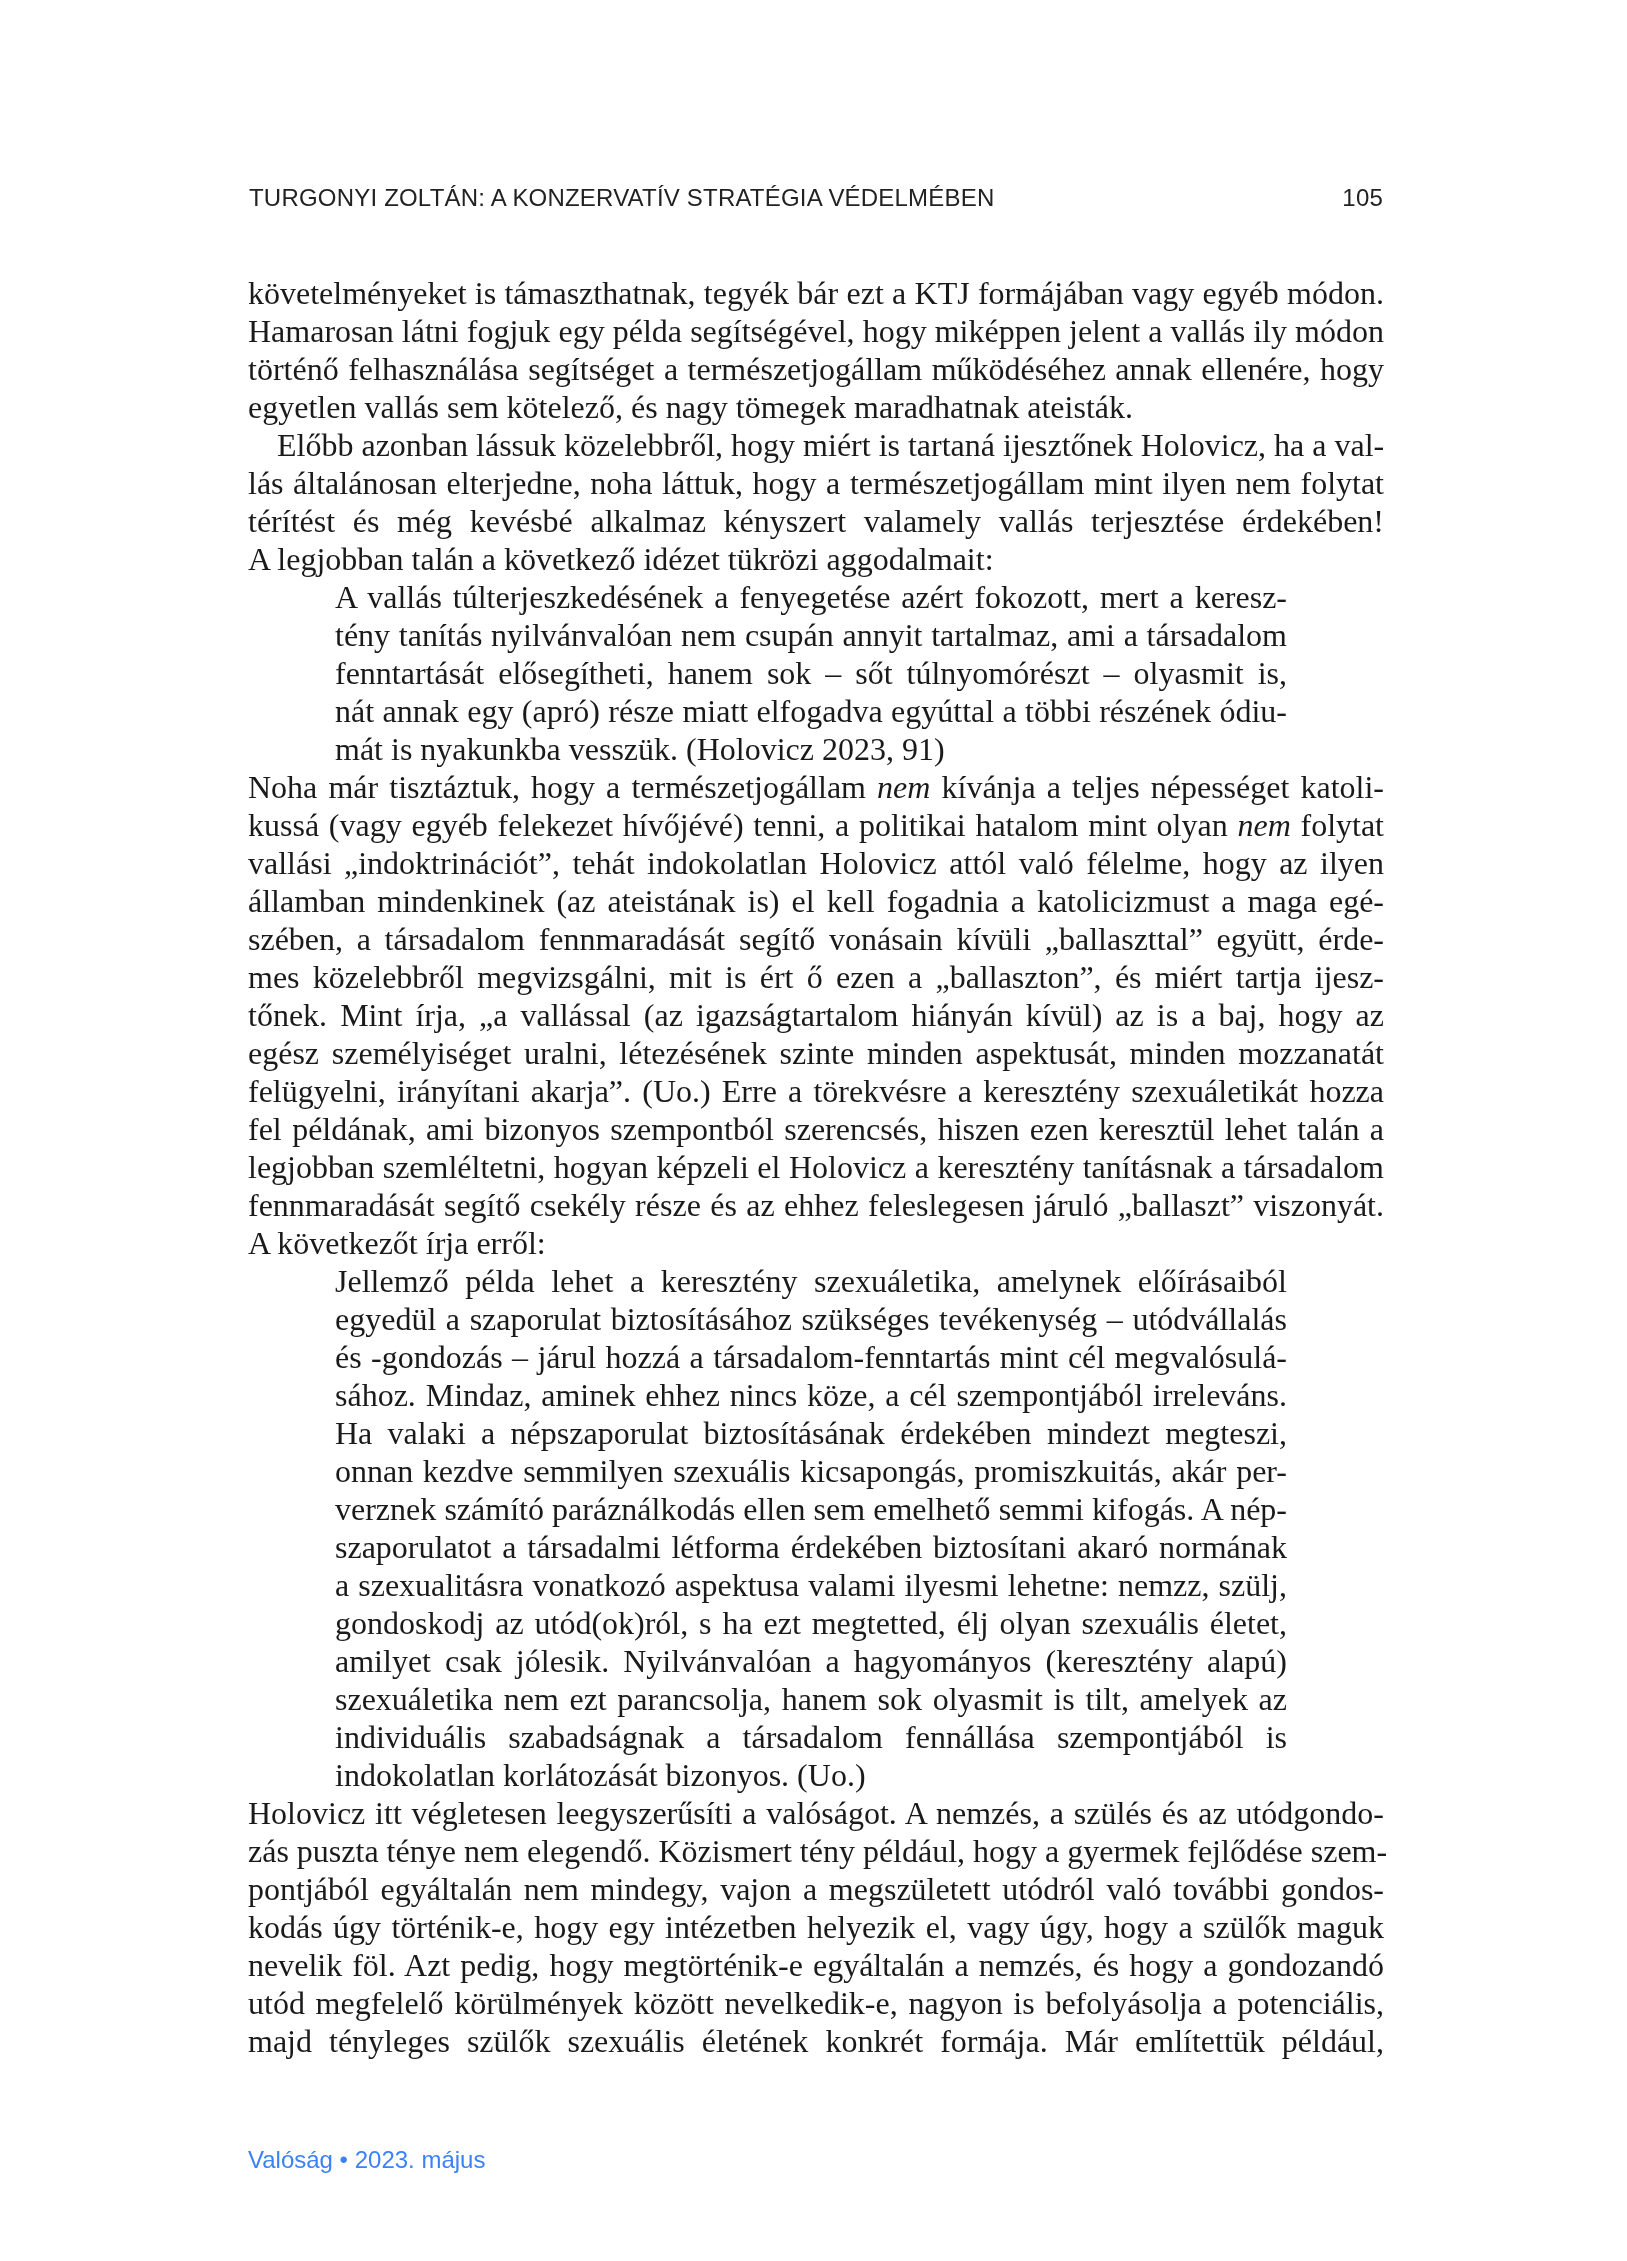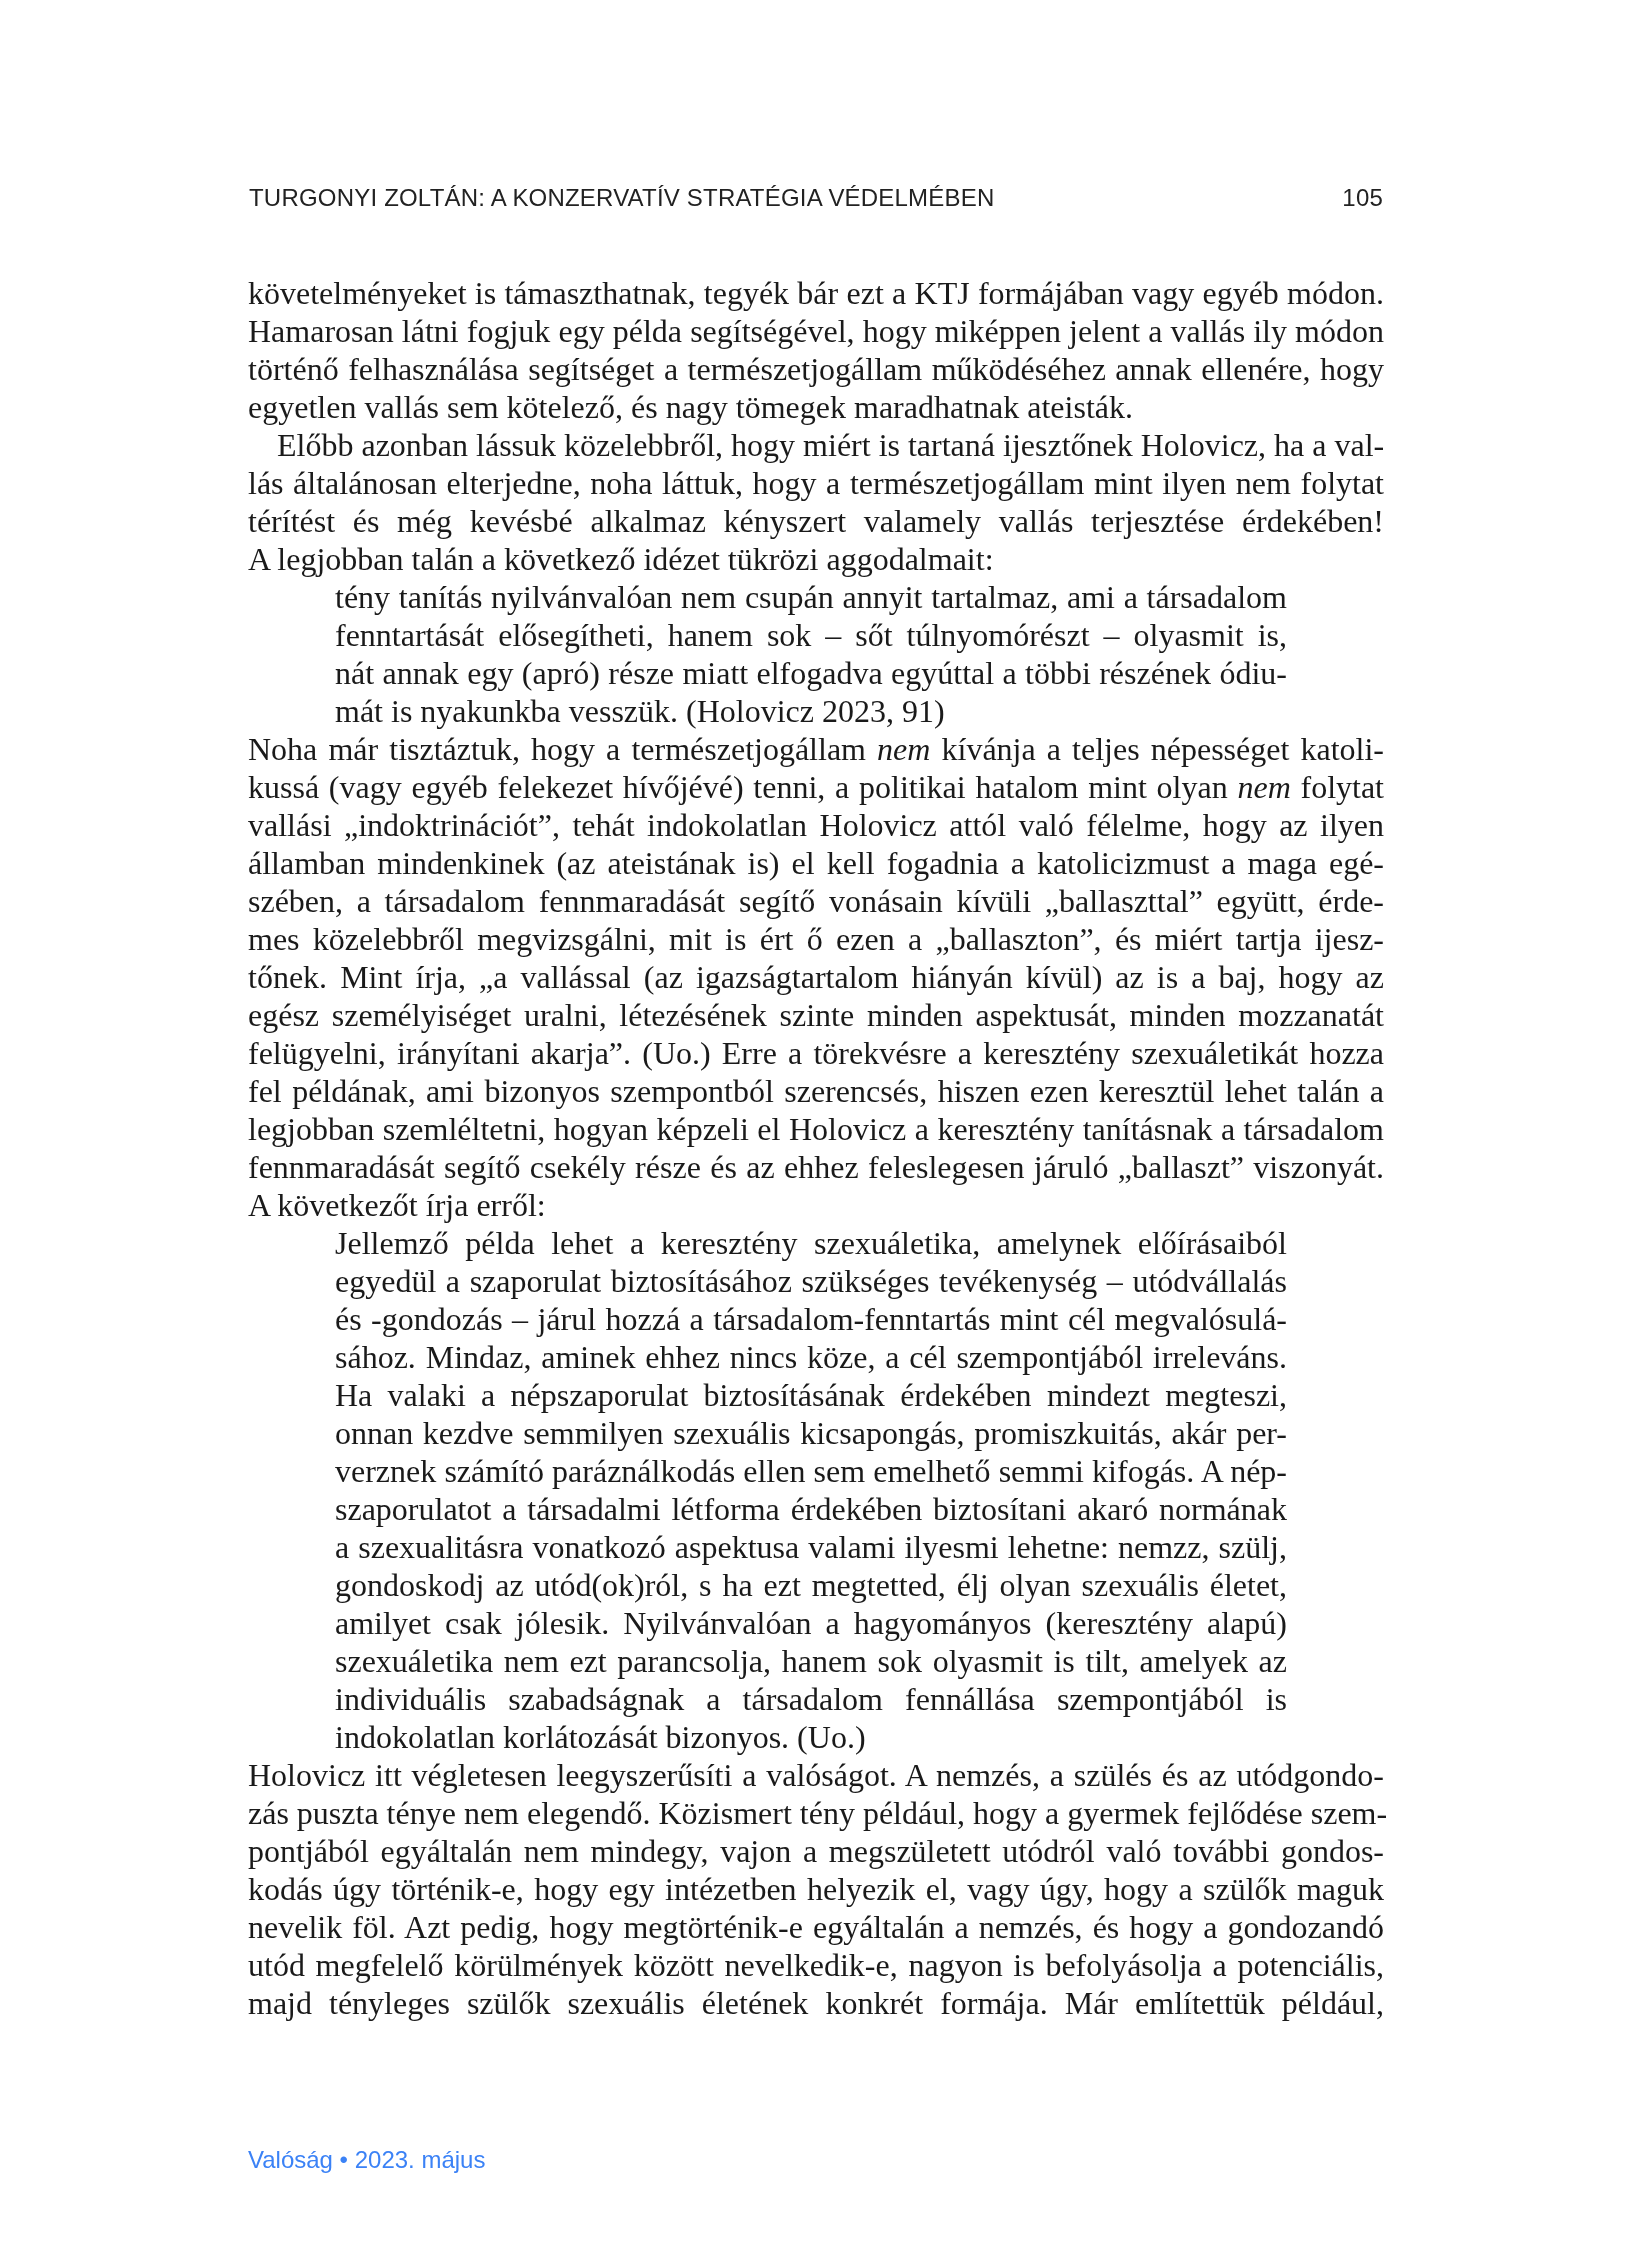--- a/index.html
+++ b/index.html
@@ -40,20 +40,21 @@
       <span class="line">történő felhasználása segítséget a természetjogállam működéséhez annak ellenére, hogy</span>
       <span class="line last">egyetlen vallás sem kötelező, és nagy tömegek maradhatnak ateisták.</span>
     </div>
     <div>
       <span class="line indent">Előbb azonban lássuk közelebbről, hogy miért is tartaná ijesztőnek Holovicz, ha a val-</span>
       <span class="line">lás általánosan elterjedne, noha láttuk, hogy a természetjogállam mint ilyen nem folytat</span>
       <span class="line">térítést és még kevésbé alkalmaz kényszert valamely vallás terjesztése érdekében!</span>
       <span class="line last">A legjobban talán a következő idézet tükrözi aggodalmait:</span>
     </div>
     <div class="quote">
+      <span class="line">A vallás túlterjeszkedésének a fenyegetése azért fokozott, mert a keresz-</span>
       <span class="line">tény tanítás nyilvánvalóan nem csupán annyit tartalmaz, ami a társadalom</span>
       <span class="line">fenntartását elősegítheti, hanem sok – sőt túlnyomórészt – olyasmit is,</span>
       <span class="line">nát annak egy (apró) része miatt elfogadva egyúttal a többi részének ódiu-</span>
       <span class="line last">mát is nyakunkba vesszük. (Holovicz 2023, 91)</span>
     </div>
     <div>
       <span class="line">Noha már tisztáztuk, hogy a természetjogállam <em>nem</em> kívánja a teljes népességet katoli-</span>
       <span class="line">kussá (vagy egyéb felekezet hívőjévé) tenni, a politikai hatalom mint olyan <em>nem</em> folytat</span>
       <span class="line">vallási „indoktrinációt”, tehát indokolatlan Holovicz attól való félelme, hogy az ilyen</span>
       <span class="line">államban mindenkinek (az ateistának is) el kell fogadnia a katolicizmust a maga egé-</span>

